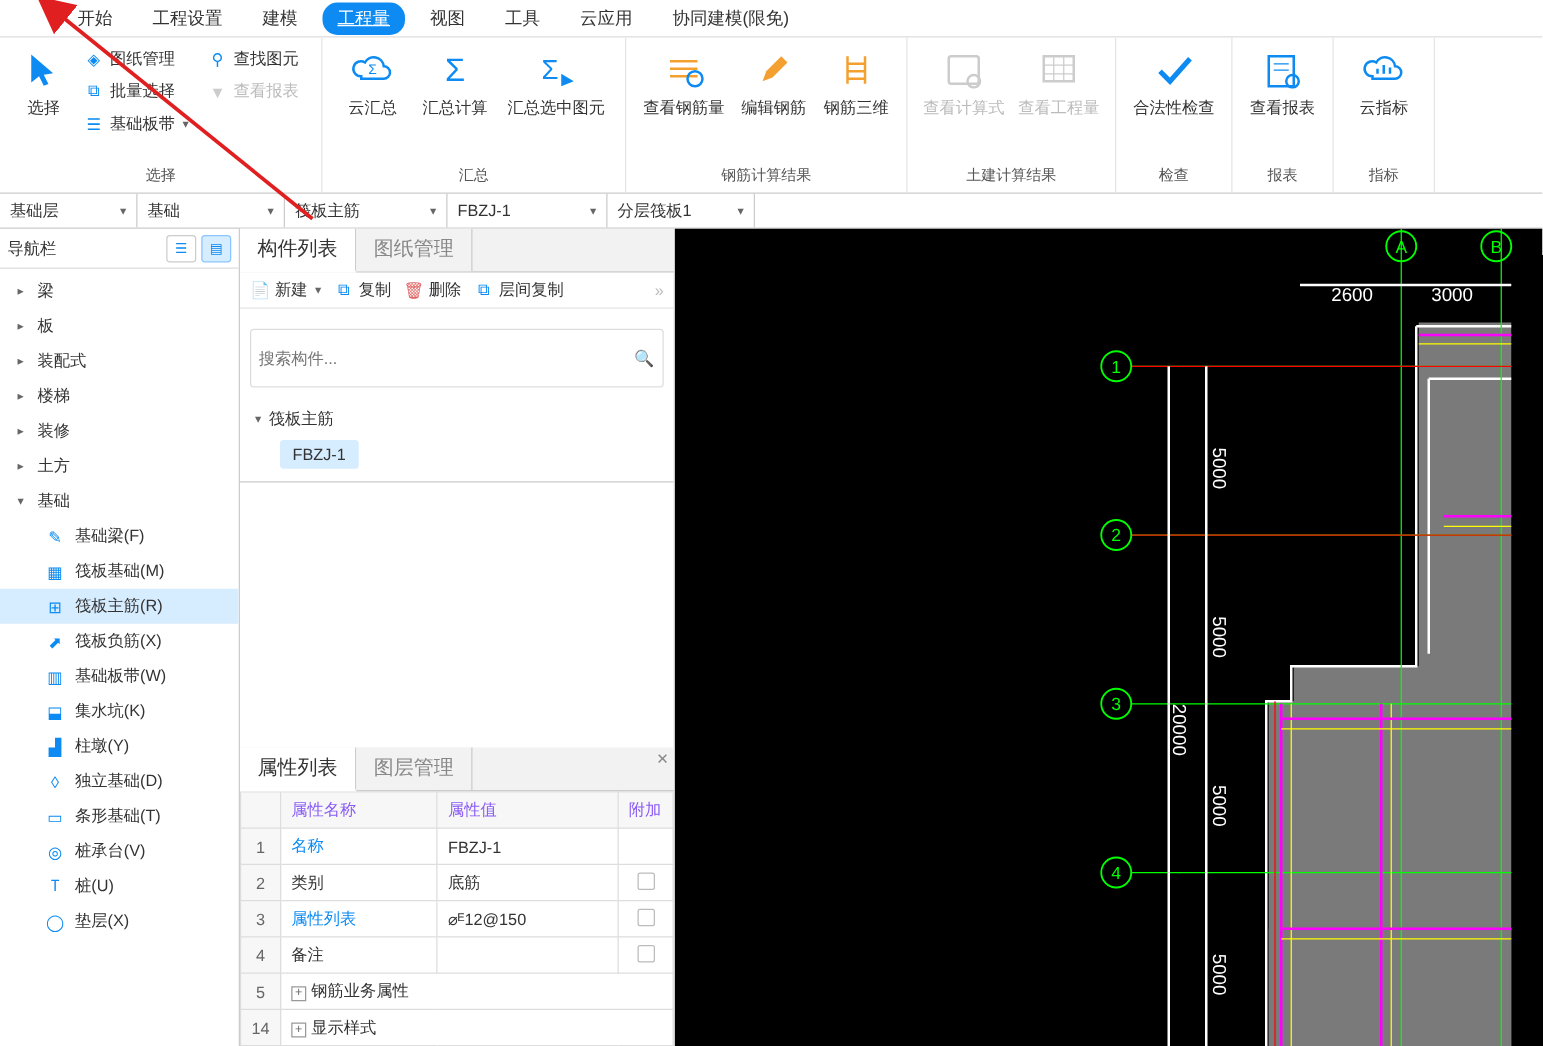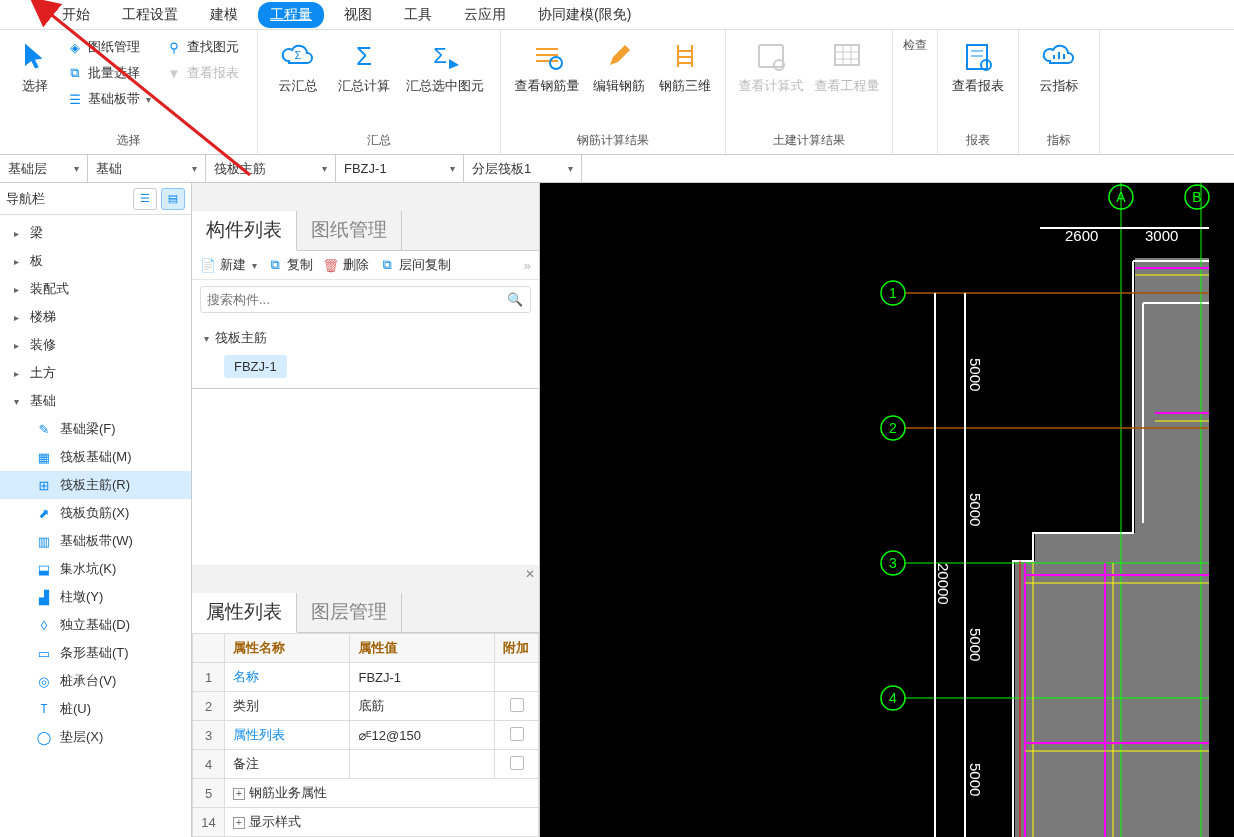--- a/index.html
+++ b/index.html
@@ -46,37 +46,37 @@
 .tree-item { display: flex; align-items: center; padding: 5px 8px 5px 14px; cursor: pointer; gap: 6px; }
 .tree-item .arrow { width: 10px; font-size: 10px; color: #666; }
 .tree-sub { display: flex; align-items: center; padding: 5px 8px 5px 36px; cursor: pointer; gap: 8px; }
 .tree-sub .ic { width: 16px; height: 16px; color: #0d8bf2; display: flex; align-items: center; justify-content: center; }
 .tree-sub.selected { background: #d6ecff; }
 
 
 .midpanel { width: 348px; border-right: 1px solid #ccc; display: flex; flex-direction: column; }
 .mid-top { flex: 0 0 auto; border-bottom: 1px solid #ccc; }
 .tabs { display: flex; border-bottom: 1px solid #ccc; background: #f2f2f2; }
-.tab { padding: 6px 14px; cursor: pointer; border-right: 1px solid #ccc; font-size: 19px; color: #888; background:#f2f2f2;margin-top:28px; }
+.tab { padding: 6px 14px; cursor: pointer; border-right: 1px solid #ccc; font-size: 16px; color: #888; background:#f2f2f2; }
 .tab.active { background: #fff; color: #333; font-weight: 500; border-bottom: 2px solid #fff; margin-bottom:-1px; }
 .toolbar { display: flex; align-items: center; gap: 10px; padding: 5px 8px; border-bottom: 1px solid #e5e5e5; }
 .tb-btn { display: flex; align-items: center; gap: 4px; cursor: pointer; font-size: 13px; }
 .tb-btn .ic { width: 16px; height: 16px; display:flex; align-items:center; justify-content:center; }
-.searchbox { display: flex; align-items: center; margin: 6px 8px 8px 8px; border: 1px solid #ddd; border-radius: 3px; padding: 5px 6px; color: #aaa; }
+.searchbox { display: flex; align-items: center; margin: 16px 8px 8px 8px; border: 1px solid #ddd; border-radius: 3px; padding: 15px 6px; color: #aaa; }
 .searchbox input { border: none; outline: none; flex: 1; font-size: 13px; background: transparent; }
 .complist { padding: 4px 10px 10px 10px; }
 .comp-parent { display: flex; align-items: center; gap: 6px; padding: 4px 2px; cursor: pointer; }
 .comp-parent .arrow { font-size: 10px; color: #666; }
 .comp-child { margin: 4px 0 0 22px; padding: 4px 10px; background: #d6ecff; border-radius: 3px; display: inline-block; cursor: pointer; }
 
 .mid-bottom { flex: 0 0 auto; position: relative; }
 .close-x { position: absolute; right: 4px; top: 2px; font-size: 12px; color: #888; cursor: pointer; }
 .prop-table { width: 100%; border-collapse: collapse; font-size: 13px; }
 .prop-table th, .prop-table td { border: 1px solid #ddd; padding: 5px 8px; text-align: left; }
-.prop-table th { background: #f7f7f7; font-weight: bold; color: #a16207; }
+.prop-table th { background: #f7f7f7; font-weight: normal; color: #8b5cf6; }
 .prop-table td.num { width: 32px; text-align: center; color: #666; background:#f7f7f7; }
 .prop-table td.link { color: #0d8bf2; }
 .prop-table td.chk { width: 44px; text-align: center; }
 .chkbox { display:inline-block; width:14px; height:14px; border:1px solid #bbb; border-radius:2px; }
 .expand { display:inline-block; width:12px; height:12px; border:1px solid #999; text-align:center; line-height:10px; font-size:10px; margin-right:4px; color:#666; }
 
 
 .canvas-wrap { flex: 1; background: #000; position: relative; overflow: hidden; }
 .canvas-wrap svg { width: 100%; height: 100%; }
 .grid-label { fill: #00ff00; font-size: 14px; }
@@ -233,20 +233,30 @@
               <line x1="20" y1="4" x2="20" y2="24" stroke="#ccc"></line>
             </svg>
           </span>
           <span class="lbl">查看工程量</span>
         </div>
     </div>
     <div class="ribbon-group-label">土建计算结果</div>
   </div>
 
   <div class="ribbon-group">
+    <div class="ribbon-group-body">
+      <div class="rbtn-lg" style="width:72px">
+          <span class="ic">
+            <svg width="34" height="30">
+              <path fill="none" stroke="#0d8bf2" stroke-width="4" d="M6 16l8 8L30 6"></path>
+            </svg>
+          </span>
+          <span class="lbl">合法性检查</span>
+        </div>
+    </div>
     <div class="ribbon-group-label">检查</div>
   </div>
 
   <div class="ribbon-group">
     <div class="ribbon-group-body">
       <div class="rbtn-lg">
           <span class="ic">
             <svg width="32" height="30">
               <rect x="5" y="4" width="20" height="24" fill="none" stroke="#0d8bf2" stroke-width="2"></rect>
               <line x1="9" y1="10" x2="21" y2="10" stroke="#0d8bf2"></line>
@@ -270,21 +280,21 @@
             </svg>
           </span>
           <span class="lbl">云指标</span>
         </div>
     </div>
     <div class="ribbon-group-label">指标</div>
   </div>
 </div>
 
 <div class="dropdown-row">
-  <div class="dd" style="width:88px">
+  <div class="dd" style="width:110px">
       <span>基础层</span>
       <span class="chev2">▾</span>
     </div>
   <div class="dd" style="width:118px">
       <span>基础</span>
       <span class="chev2">▾</span>
     </div>
   <div class="dd" style="width:130px">
       <span>筏板主筋</span>
       <span class="chev2">▾</span>

